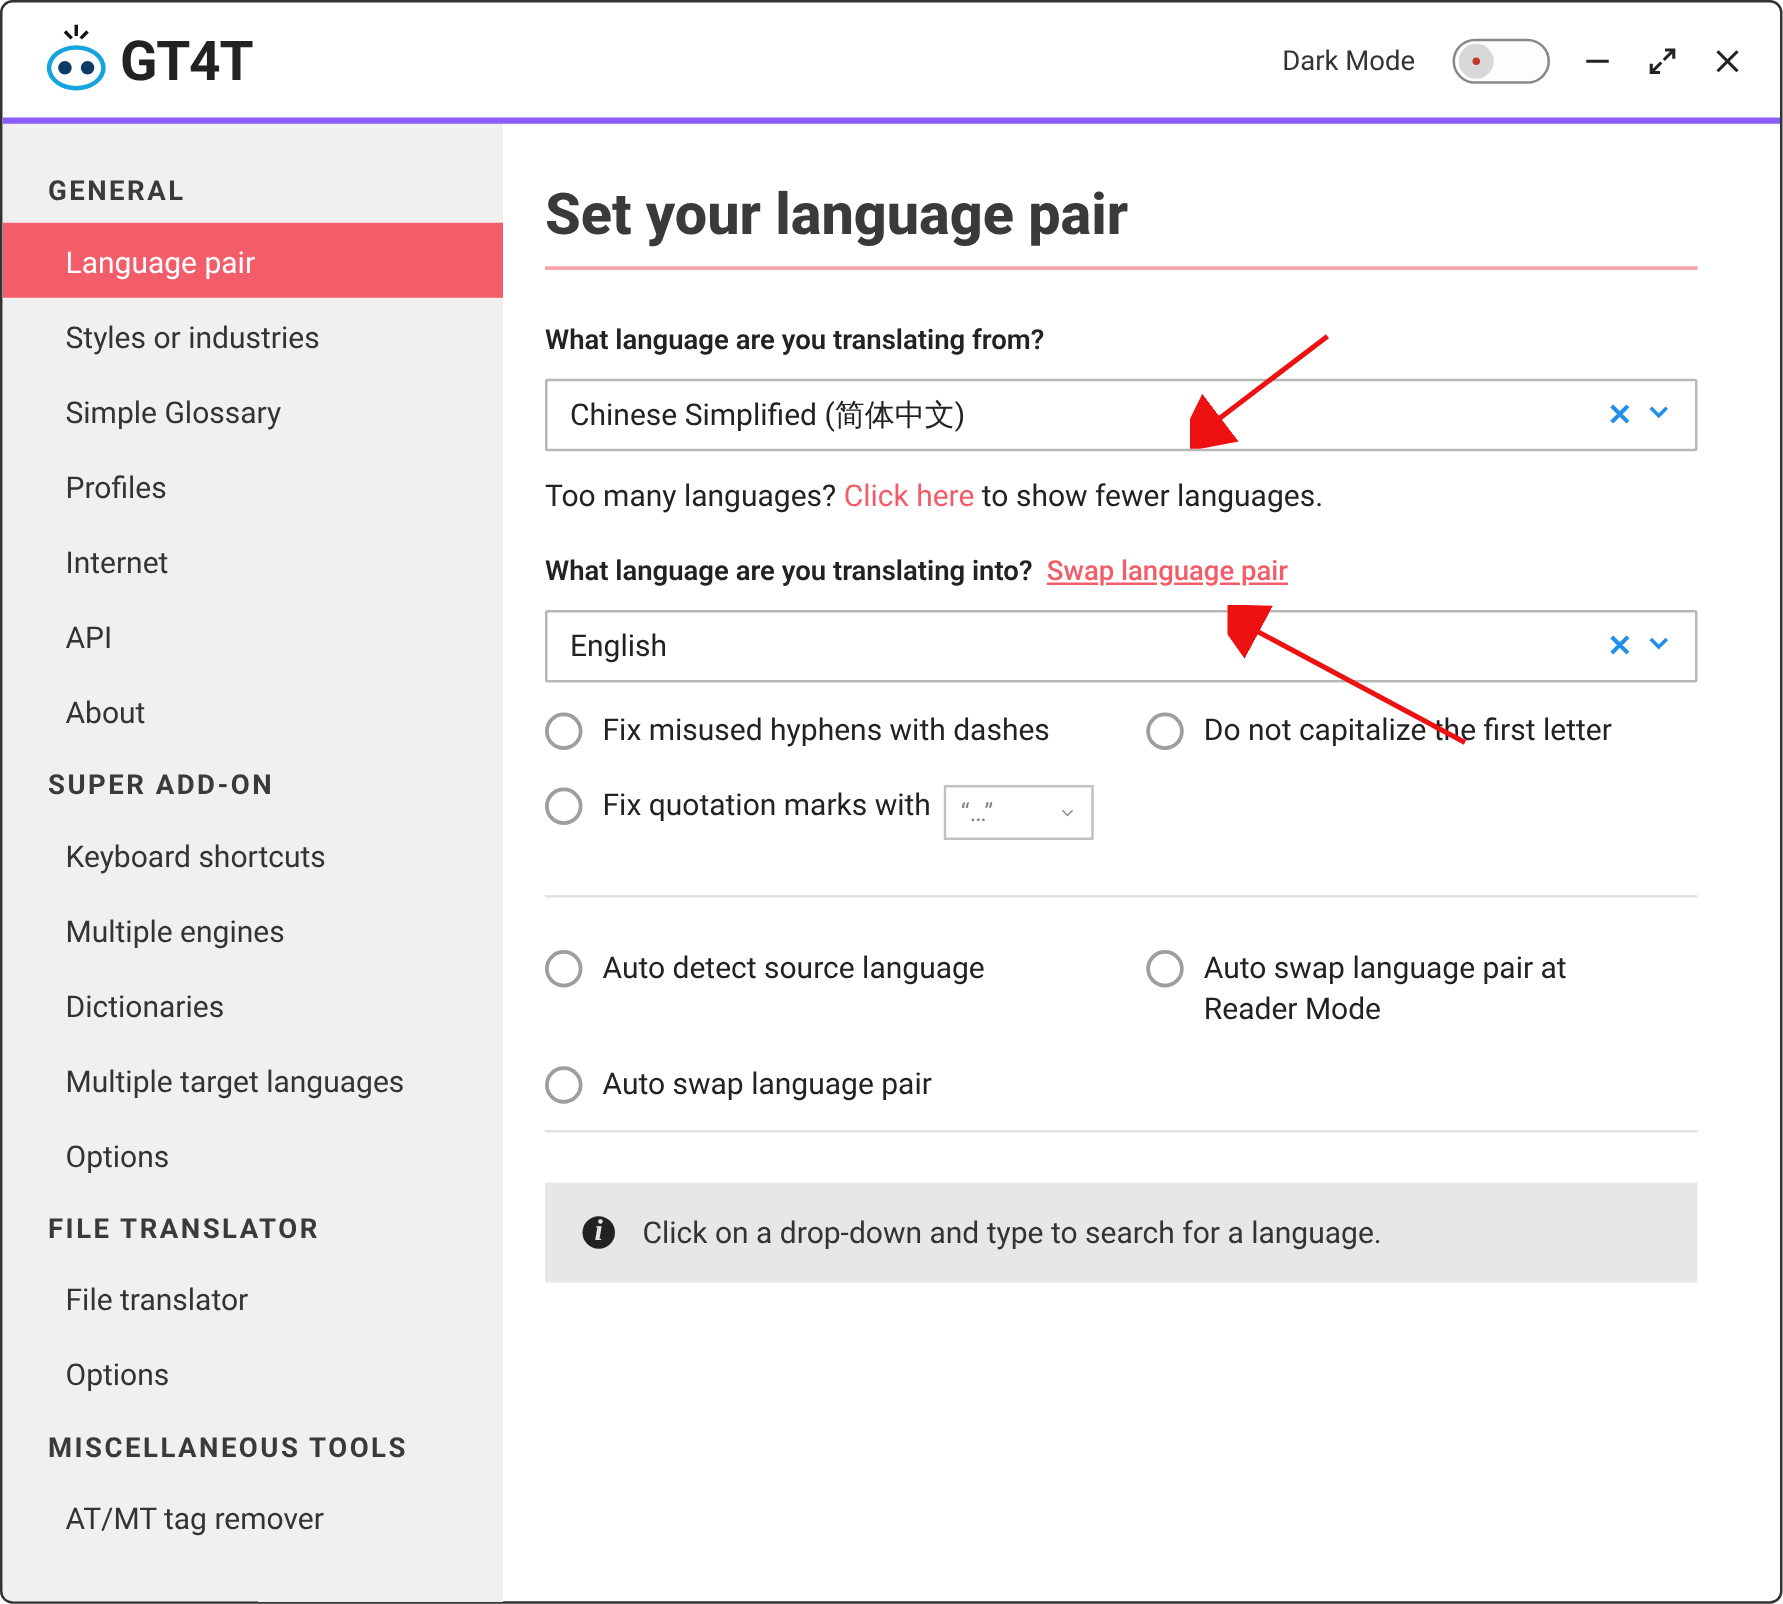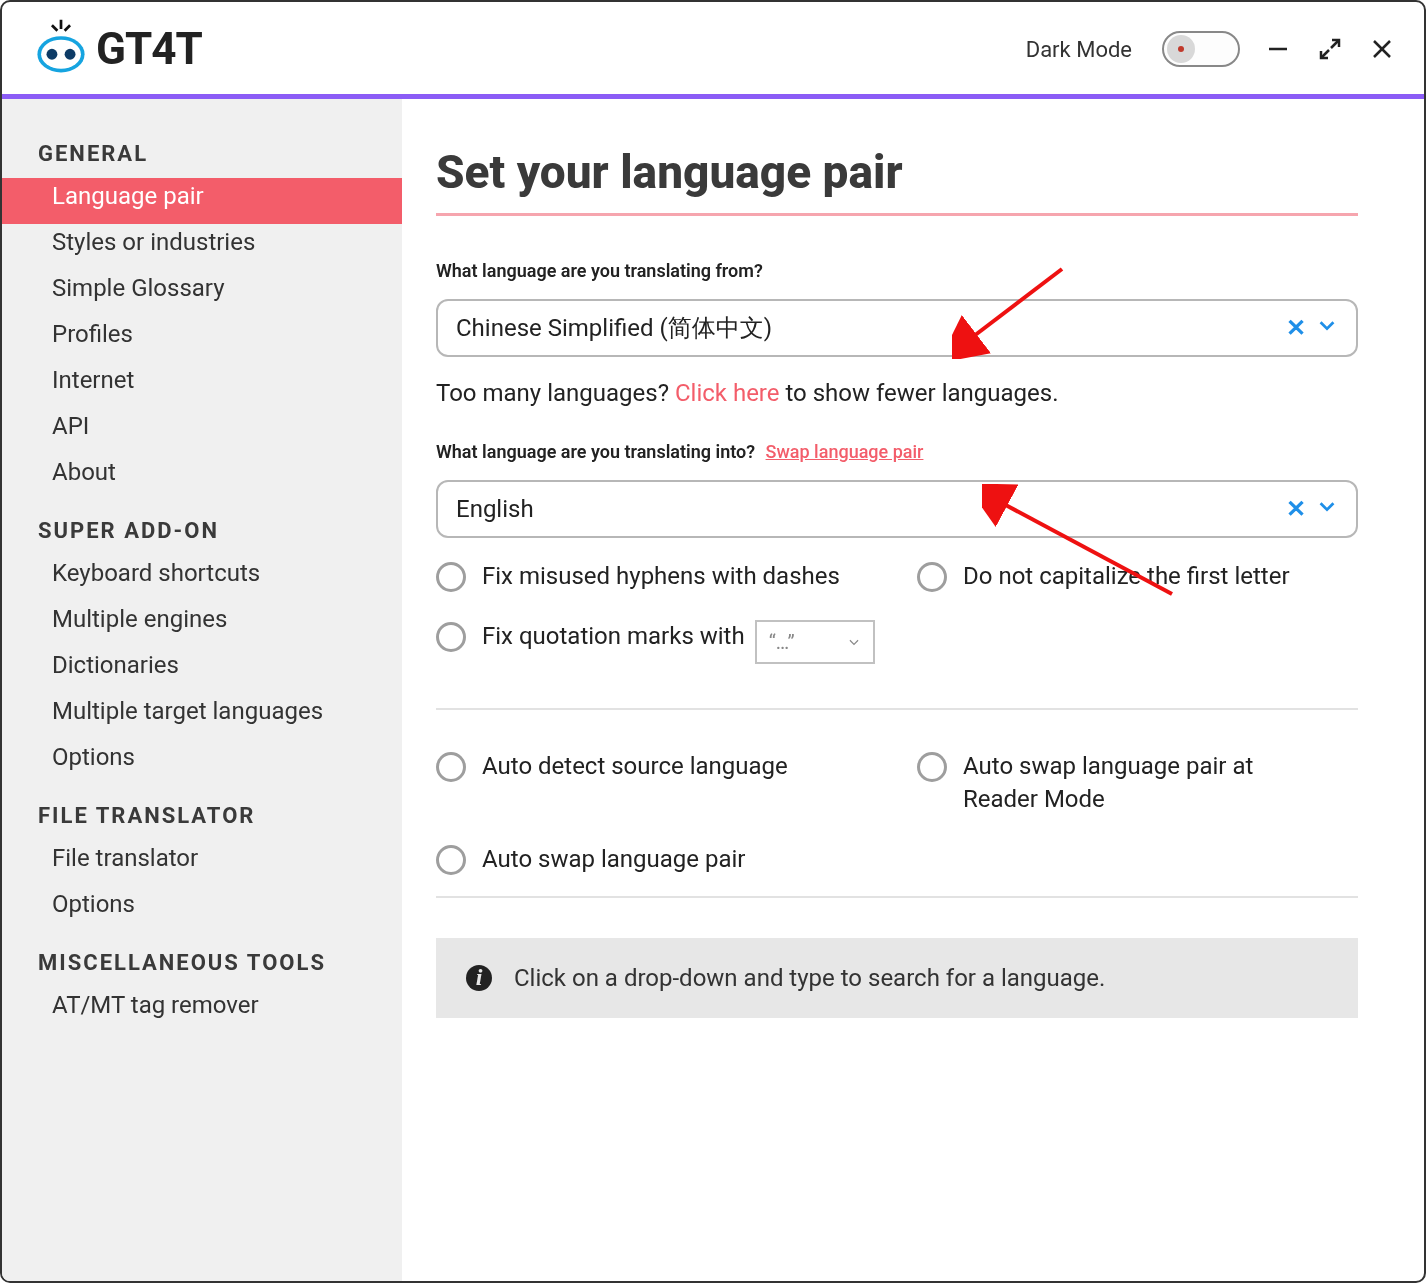--- a/index.html
+++ b/index.html
@@ -96,21 +96,21 @@
     font-size: 22px;
     font-weight: 700;
     letter-spacing: 2px;
     color: #3a3a3a;
     padding: 18px 32px 12px 36px;
     text-transform: uppercase;
   }
   .side-item {
     font-size: 24px;
     color: #333;
-    padding: 4px 36px 14px 50px;
+    padding: 18px 36px 14px 50px;
     cursor: pointer;
     user-select: none;
   }
   .side-item.active {
     background: #f35d6a;
     color: #fff;
   }
 
   
   .main {
@@ -121,37 +121,37 @@
   }
   .page-title {
     font-size: 46px;
     font-weight: 800;
     color: #3a3a3a;
     padding-bottom: 14px;
     border-bottom: 3px solid #f6a5ae;
     margin-bottom: 44px;
   }
   .question {
-    font-size: 18px;
+    font-size: 22px;
     font-weight: 600;
     color: #222;
     margin-bottom: 18px;
   }
   .question .swap-link {
     font-weight: 500;
     color: #f35d6a;
     text-decoration: underline;
     margin-left: 6px;
   }
   .dd {
     display: flex;
     align-items: center;
     justify-content: space-between;
     border: 2px solid #b7b7b7;
-    border-radius: 12px;
+    border-radius: 2px;
     height: 58px;
     padding: 0 18px 0 18px;
     margin-bottom: 22px;
     background: #fff;
   }
   .dd-value {
     font-size: 24px;
     color: #222;
   }
   .dd-icons {

